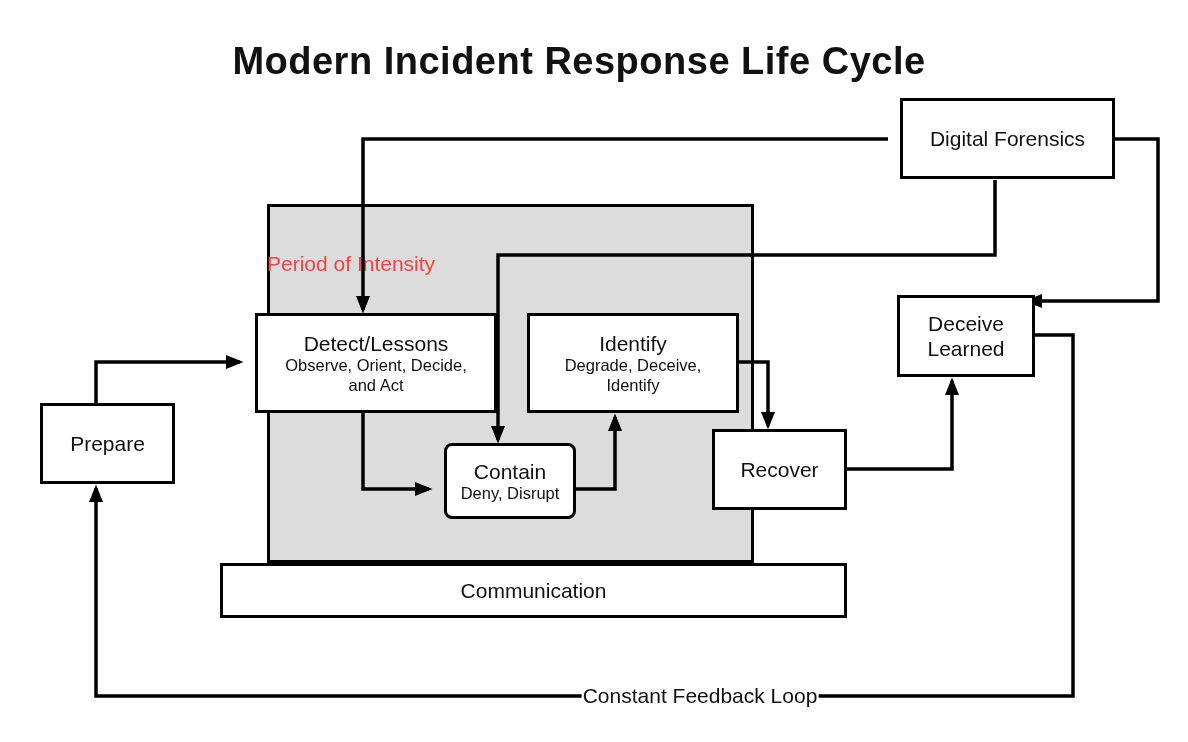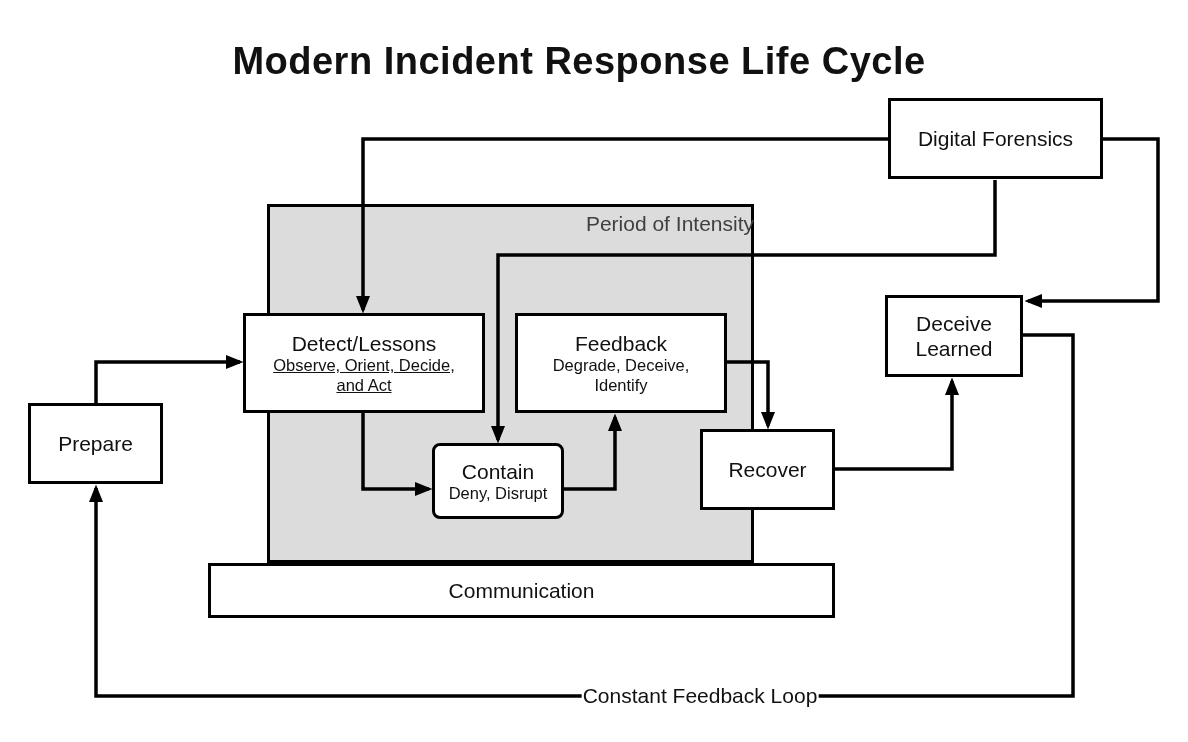--- a/index.html
+++ b/index.html
@@ -11,30 +11,30 @@
   #diagram-title {
     position:absolute; left:4px; top:40px; width:1150px;
     text-align:center; font-size:38px; font-weight:bold;
     letter-spacing:0.5px; color:#111;
   }
   .region {
     position:absolute; background:#dcdcdc; border:3px solid #000;
     box-sizing:border-box;
   }
   .region-label {
-    position:absolute; text-align:right; font-size:21px; color:#404040;
+    position:absolute; text-align:left; font-size:21px; color:#ef4444;margin-top:40px;
   }
   .box {
     position:absolute; background:#ffffff; border:3px solid #000;
     box-sizing:border-box; display:flex; flex-direction:column;
-    justify-content:center; align-items:center; text-align:center;
+    justify-content:center; align-items:center; text-align:center;margin-left:12px;
   }
   .box-title { font-size:21px; line-height:1.2; color:#111; }
   .box-sub   { font-size:16.5px; line-height:1.18; color:#111; }
-  .sub-detect    { max-width:210px;text-decoration:underline; }
+  .sub-detect    { max-width:210px; }
   .sub-eradicate { max-width:165px; }
   .sub-contain   { max-width:120px; }
   #wires { position:absolute; left:0; top:0; width:1188px; height:742px; }
   #wires polyline { fill:none; stroke:#000; stroke-width:3.5px; }
   #feedback-label {
     position:absolute; left:700px; top:684px; transform:translateX(-50%);
     background:#ffffff; font-size:21px; padding:0 1px; white-space:nowrap;
     color:#111; line-height:24px;text-align:right;
   }
 </style>
@@ -68,21 +68,21 @@
   <div class="box" style="left:28px; top:403px; width:135px; height:81px;">
     <div class="box-title">Prepare</div>
   </div>
 
   <div class="box" style="left:243px; top:313px; width:242px; height:100px;">
     <div class="box-title">Detect/Lessons</div>
     <div class="box-sub sub-detect">Observe, Orient, Decide, and Act</div>
   </div>
 
   <div class="box" style="left:515px; top:313px; width:212px; height:100px;">
-    <div class="box-title">Feedback</div>
+    <div class="box-title">Identify</div>
     <div class="box-sub sub-eradicate">Degrade, Deceive, Identify</div>
   </div>
 
   <div class="box" style="left:432px; top:443px; width:132px; height:76px;border-radius:8px;">
     <div class="box-title">Contain</div>
     <div class="box-sub sub-contain">Deny, Disrupt</div>
   </div>
 
   <div class="box" style="left:700px; top:429px; width:135px; height:81px;">
     <div class="box-title">Recover</div>

